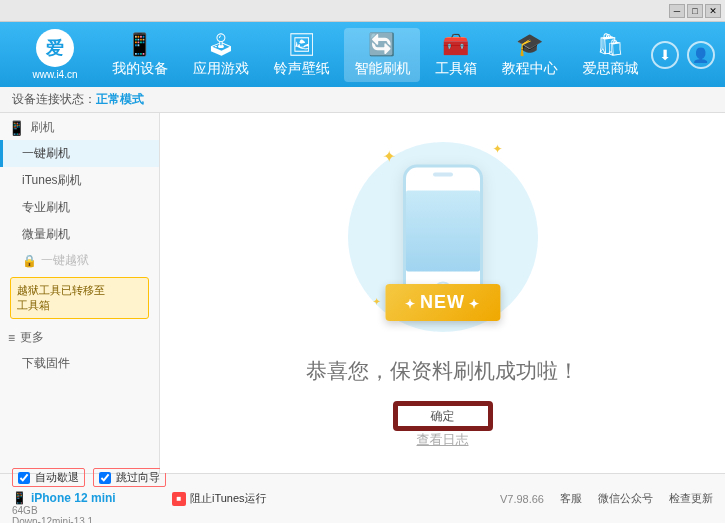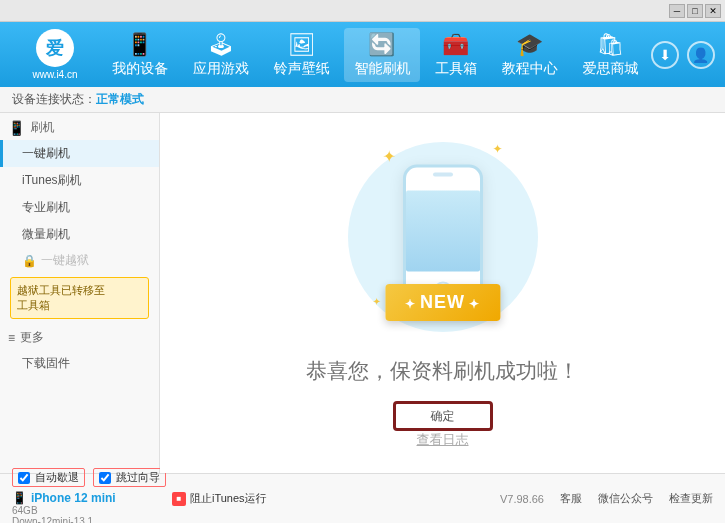--- a/index.html
+++ b/index.html
@@ -228,21 +228,21 @@
       font-size: 21px;
       color: #737373;
       margin-bottom: 16px;
       font-weight: 500;
     }
 
     .confirm-btn {
       width: 100px;
       height: 30px;
       background: white;
-      border: 3px solid #7f1d1d;
+      border: 5px solid #7f1d1d;
       border-radius: 4px;
       color: #555;
       font-size: 12px;
       cursor: pointer;
     }
 
     .secondary-link {
       color: #aaa;
       font-size: 13px;
       cursor: pointer;

